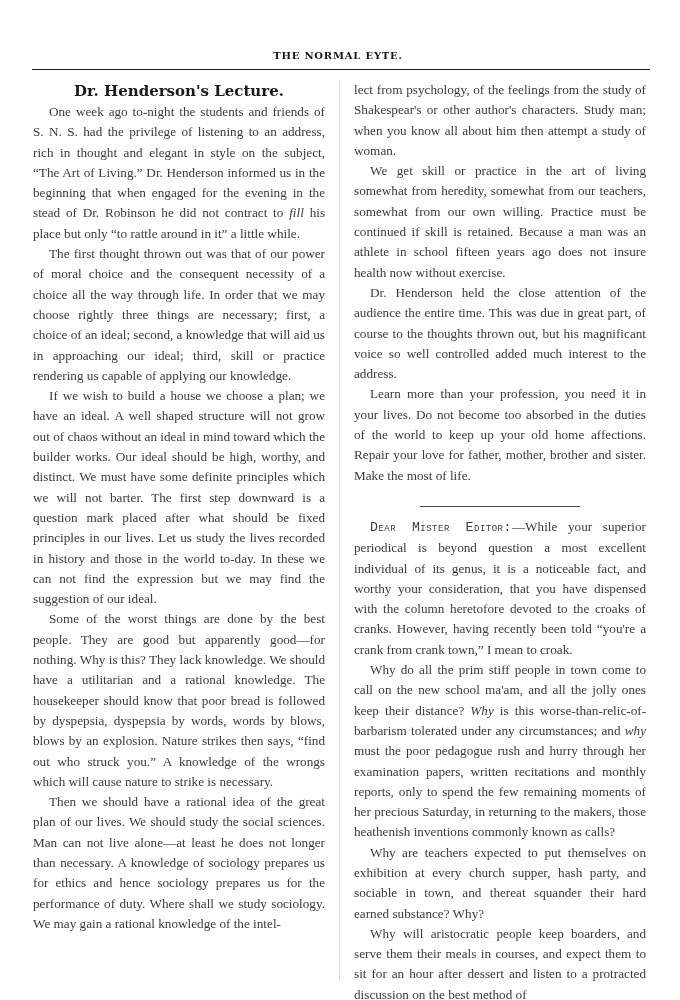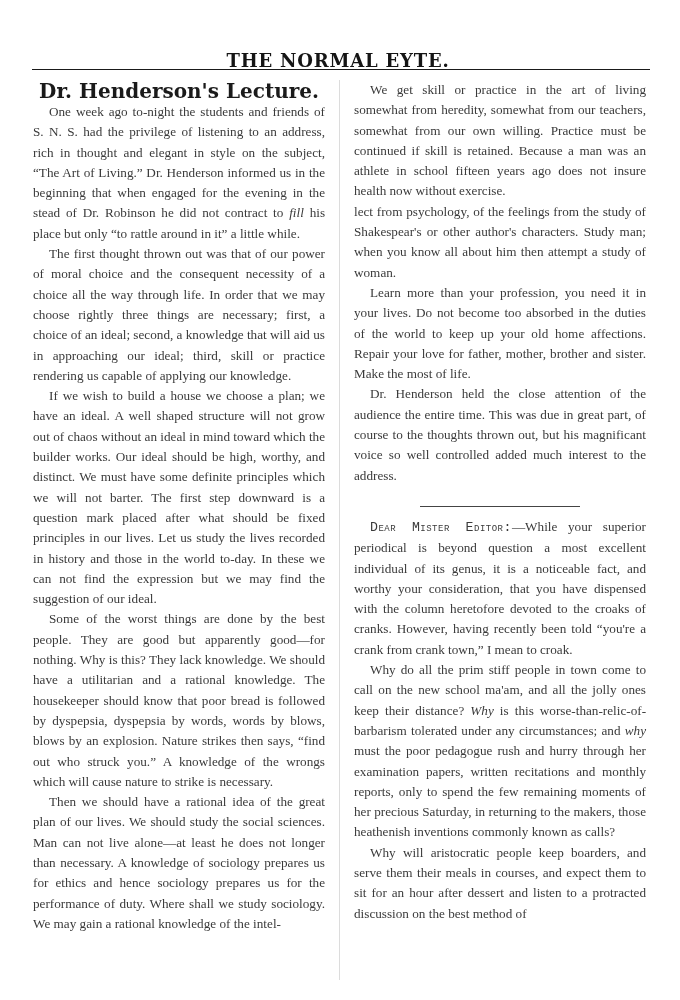--- a/index.html
+++ b/index.html
@@ -1,23 +1,23 @@
 <!DOCTYPE html>
 <html><head>
 <meta charset="utf-8">
 <style>
   html, body { margin: 0; padding: 0; background: #ffffff; }
   body { width: 680px; height: 1000px; position: relative; overflow: hidden; color: #2a2a2a; font-family: "DejaVu Serif", "Liberation Serif", serif; }
-  .masthead { position: absolute; top: 50px; left: 0; width: 676px; text-align: center; font-family: "DejaVu Serif", serif; font-weight: bold; font-size: 18px; letter-spacing: 0.8px; color: #151515; }
+  .masthead { position: absolute; top: 50px; left: 0; width: 676px; text-align: center; font-family: "DejaVu Serif", serif; font-weight: bold; font-size: 10px; letter-spacing: 0.8px; color: #151515; }
   .rule-top { position: absolute; top: 69px; left: 32px; width: 618px; height: 0; border-top: 1.6px solid #1a1a1a; }
   .col { position: absolute; top: 80px; width: 292px; font-family: "Liberation Serif", serif; font-size: 13.2px; line-height: 20.3px; color: #3a3a3a; text-align: justify; }
   .col-left { left: 33px; }
   .col-right { left: 354px; }
   .col-divider { position: absolute; top: 80px; left: 339px; width: 0; height: 900px; border-left: 0.8px solid #dcdcdc; }
-  .heading { font-family: "DejaVu Serif", serif; font-weight: bold; font-size: 20px; text-align: center; color: #1a1a1a; line-height: 22px; margin: 0 0 0 0; }
+  .heading { font-family: "DejaVu Serif", serif; font-weight: bold; font-size: 15px; text-align: center; color: #1a1a1a; line-height: 22px; margin: 0 0 0 0; }
   p { margin: 0; text-indent: 16px; }
   .section-rule { width: 160px; margin: 20px auto 10px auto; border-top: 1px solid #444; }
   .small-caps { font-variant: small-caps; letter-spacing: 0.5px; font-family: Liberation Mono, monospace; }
   em { }
 </style>
 </head>
 <body>
 
 <div class="masthead">THE NORMAL EYTE.</div>
 <div class="rule-top"></div>
@@ -26,23 +26,24 @@
 <div class="col col-left">
   <div class="heading">Dr. Henderson's Lecture.</div>
   <p><span>One week ago to-night the students and friends of S. N. S. had the privilege of listening to an address, rich in thought and elegant in style on the subject, “The Art of Living.” Dr. Henderson informed us in the beginning that when engaged for the evening in the stead of Dr. Robinson he did not contract to</span> <em>fill</em> <span>his place but only “to rattle around in it” a little while.</span></p>
   <p>The first thought thrown out was that of our power of moral choice and the consequent necessity of a choice all the way through life. In order that we may choose rightly three things are necessary; first, a choice of an ideal; second, a knowledge that will aid us in approaching our ideal; third, skill or practice rendering us capable of applying our knowledge.</p>
   <p>If we wish to build a house we choose a plan; we have an ideal. A well shaped structure will not grow out of chaos without an ideal in mind toward which the builder works. Our ideal should be high, worthy, and distinct. We must have some definite principles which we will not barter. The first step downward is a question mark placed after what should be fixed principles in our lives. Let us study the lives recorded in history and those in the world to-day. In these we can not find the expression but we may find the suggestion of our ideal.</p>
   <p>Some of the worst things are done by the best people. They are good but apparently good—for nothing. Why is this? They lack knowledge. We should have a utilitarian and a rational knowledge. The housekeeper should know that poor bread is followed by dyspepsia, dyspepsia by words, words by blows, blows by an explosion. Nature strikes then says, “find out who struck you.” A knowledge of the wrongs which will cause nature to strike is necessary.</p>
   <p>Then we should have a rational idea of the great plan of our lives. We should study the social sciences. Man can not live alone—at least he does not longer than necessary. A knowledge of sociology prepares us for ethics and hence sociology prepares us for the performance of duty. Where shall we study sociology. We may gain a rational knowledge of the intel-</p>
 </div>
 
 <div class="col col-right">
+  <p style="text-indent:0">lect from psychology, of the feelings from the study of Shakespear's or other author's characters. Study man; when you know all about him then attempt a study of woman.</p>
   <p>We get skill or practice in the art of living somewhat from heredity, somewhat from our teachers, somewhat from our own willing. Practice must be continued if skill is retained. Because a man was an athlete in school fifteen years ago does not insure health now without exercise.</p>
-  <p style="text-indent:0">lect from psychology, of the feelings from the study of Shakespear's or other author's characters. Study man; when you know all about him then attempt a study of woman.</p>
+  <p>Dr. Henderson held the close attention of the audience the entire time. This was due in great part, of course to the thoughts thrown out, but his magnificant voice so well controlled added much interest to the address.</p>
   <p>Learn more than your profession, you need it in your lives. Do not become too absorbed in the duties of the world to keep up your old home affections. Repair your love for father, mother, brother and sister. Make the most of life.</p>
-  <p>Dr. Henderson held the close attention of the audience the entire time. This was due in great part, of course to the thoughts thrown out, but his magnificant voice so well controlled added much interest to the address.</p>
 
   <div class="section-rule"></div>
 
   <p><span class="small-caps">Dear Mister Editor:</span><span>—While your superior periodical is beyond question a most excellent individual of its genus, it is a noticeable fact, and worthy your consideration, that you have dispensed with the column heretofore devoted to the croaks of cranks. However, having recently been told “you're a crank from crank town,” I mean to croak.</span></p>
   <p><span>Why do all the prim stiff people in town come to call on the new school ma'am, and all the jolly ones keep their distance?</span> <em>Why</em> <span>is this worse-than-relic-of-barbarism tolerated under any circumstances; and</span> <em>why</em> <span>must the poor pedagogue rush and hurry through her examination papers, written recitations and monthly reports, only to spend the few remaining moments of her precious Saturday, in returning to the makers, those heathenish inventions commonly known as calls?</span></p>
+  <p>Why are teachers expected to put themselves on exhibition at every church supper, hash party, and sociable in town, and thereat squander their hard earned substance? Why?</p>
   <p>Why will aristocratic people keep boarders, and serve them their meals in courses, and expect them to sit for an hour after dessert and listen to a protracted discussion on the best method of</p>
 </div>
 
 </body></html>

